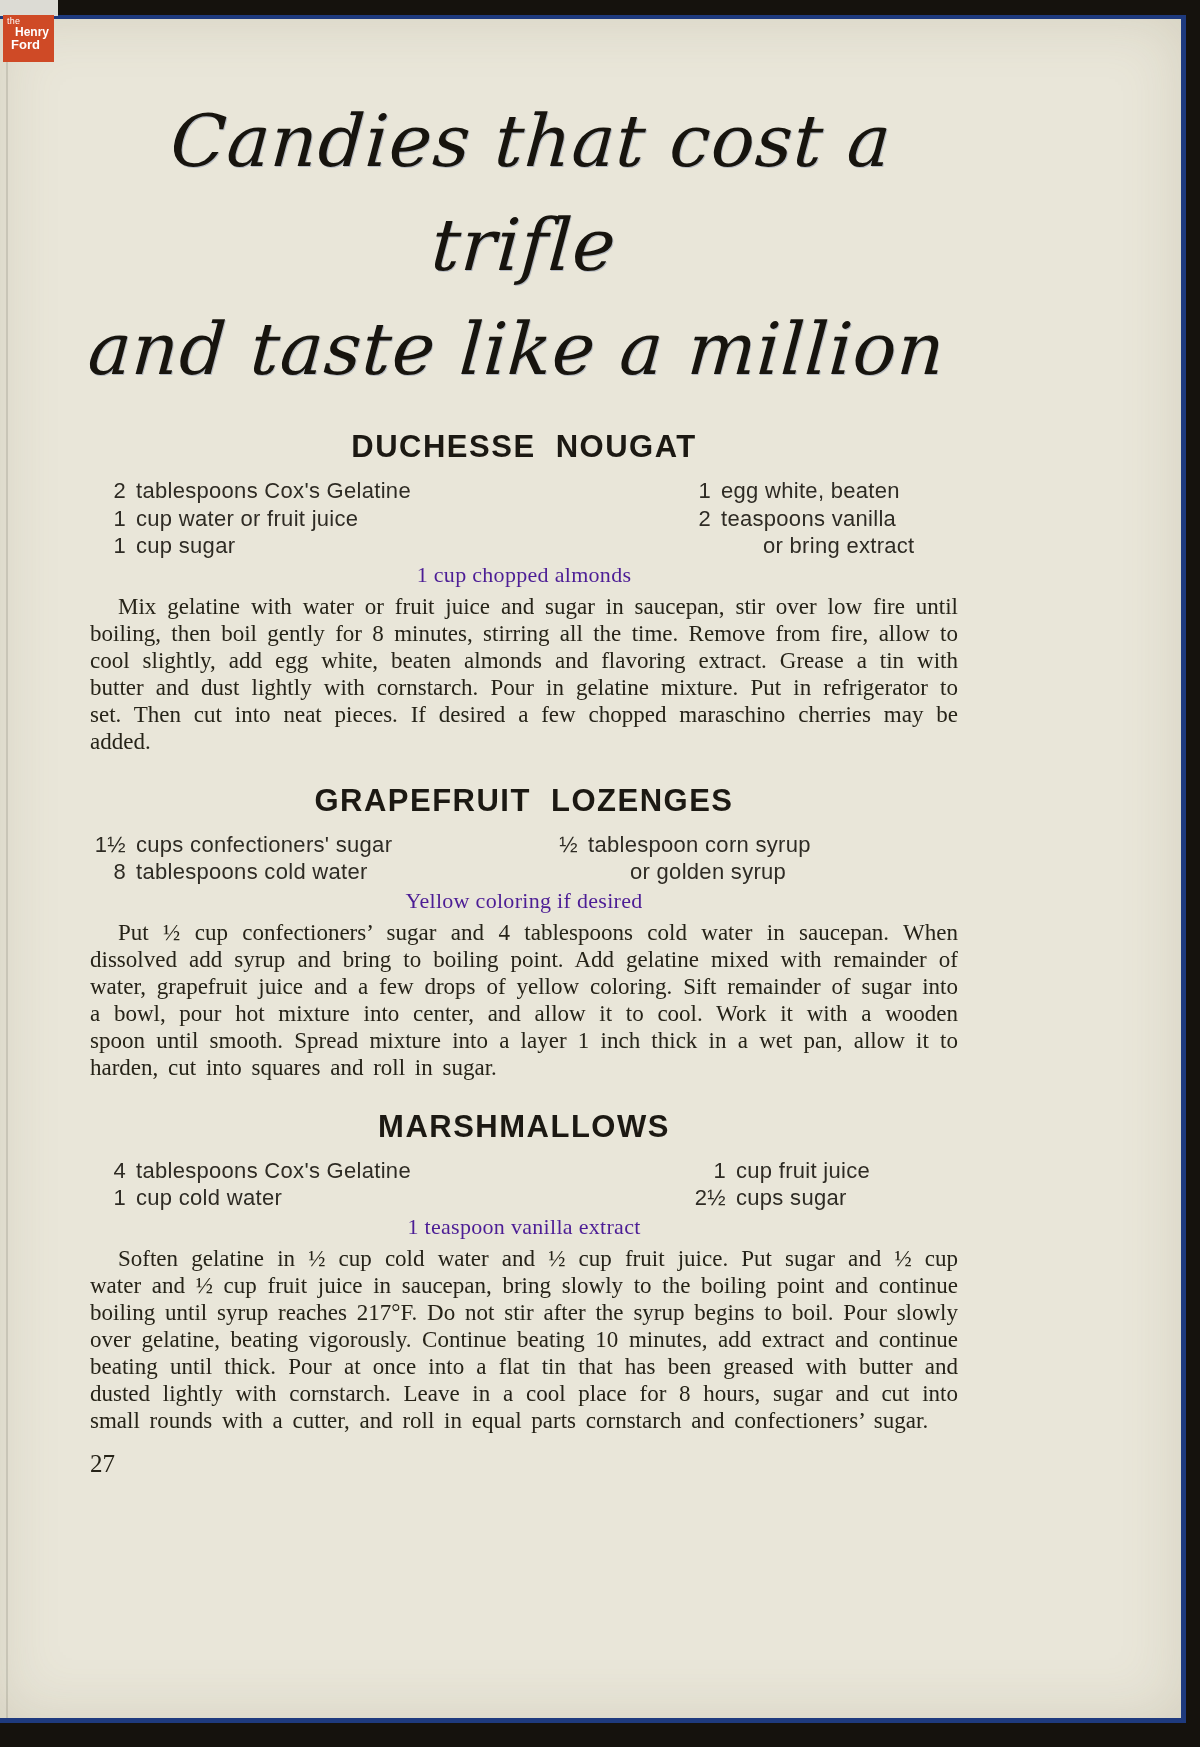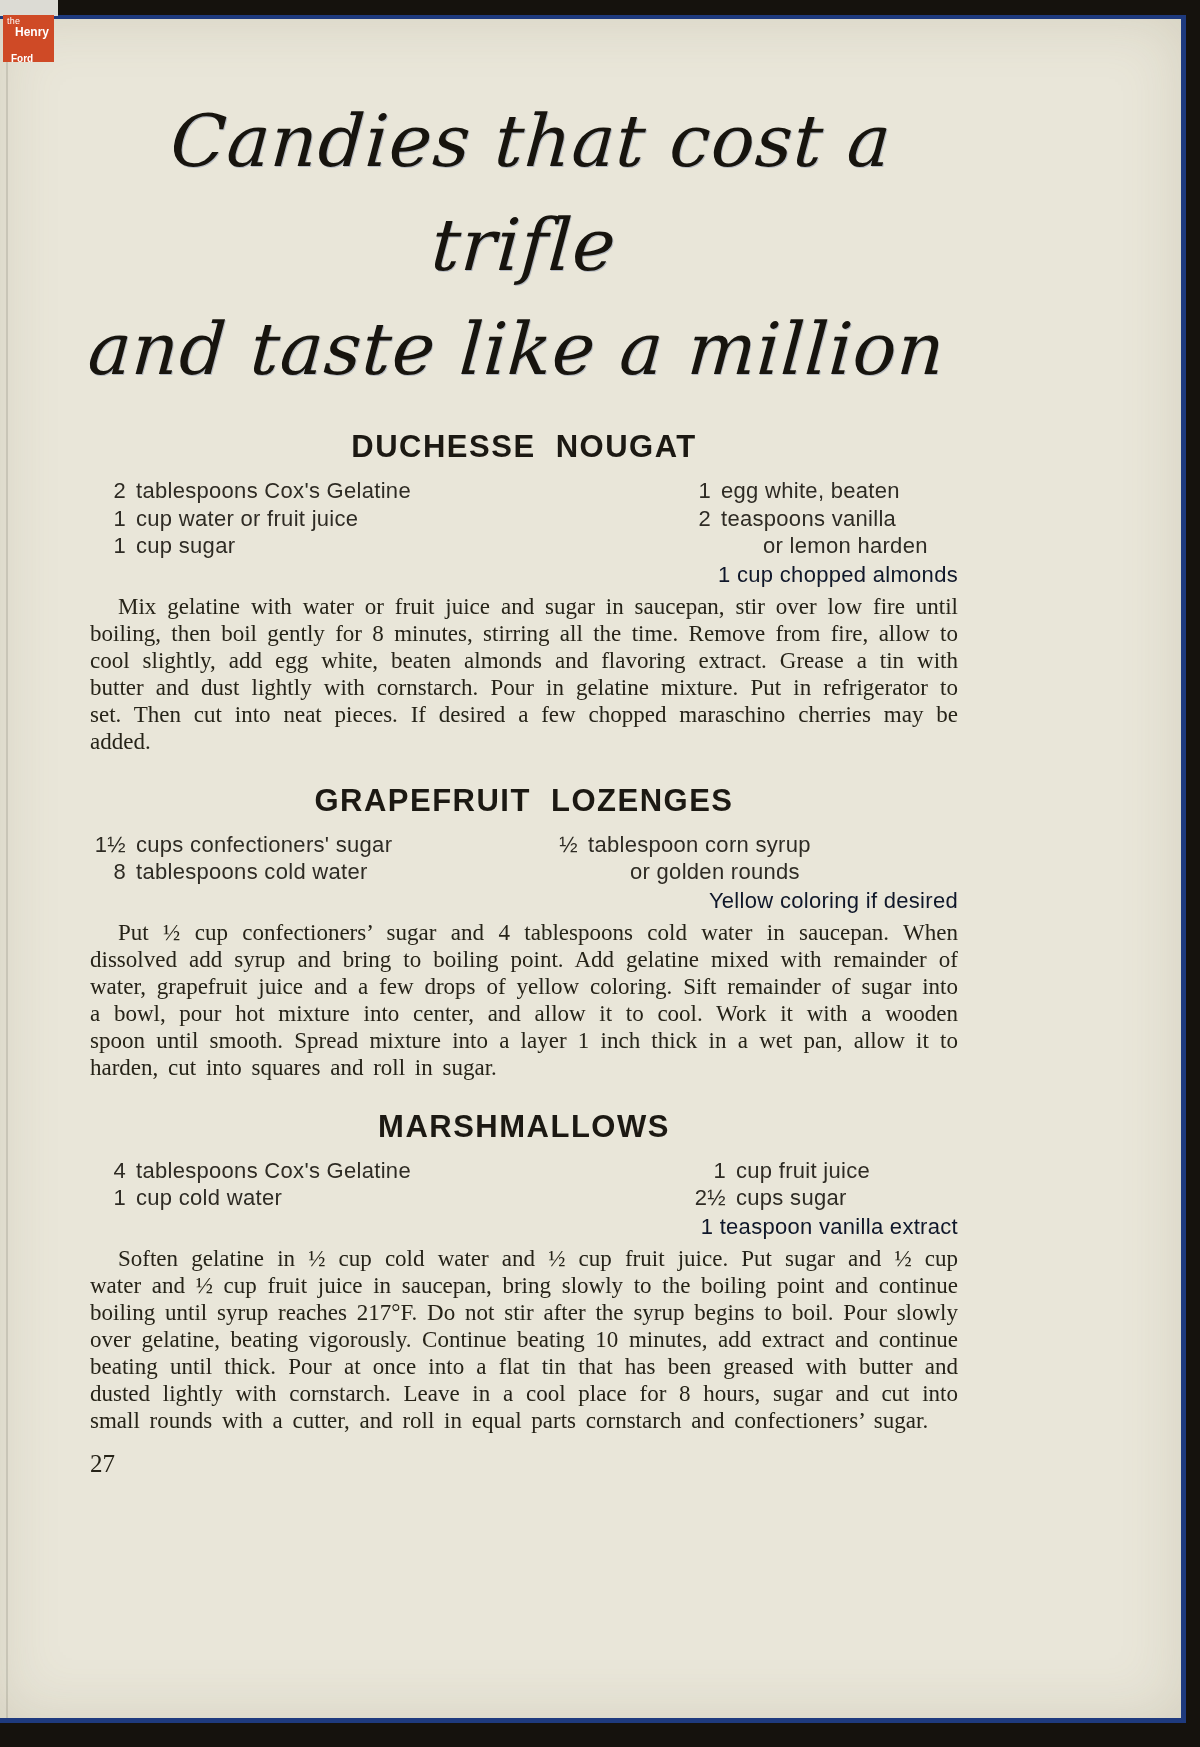--- a/index.html
+++ b/index.html
@@ -37,21 +37,21 @@
     width:51px; height:47px;
     background:#cf4a26;
     color:#ffffff;
     font-family:"Liberation Sans", sans-serif;
     line-height:1;
     padding:2px 0 0 4px;
     box-sizing:border-box;
   }
   .logo .l1 { font-size:9px; letter-spacing:0.2px; }
   .logo .l2 { font-size:12px; font-weight:bold; margin-left:8px; margin-top:0px; }
-  .logo .l3 { font-size:10px; font-weight:bold; margin-left:4px; margin-top:16px; }
+  .logo .l3 { font-size:13px; font-weight:bold; margin-left:4px; margin-top:0px; }
 
   .content {
     position:absolute; left:90px; top:0;
     width:868px;
     color:#221f19;
   }
 
   .script-title {
     margin-top:70px;
     text-align:center;
@@ -88,25 +88,25 @@
   }
   .ing-row .qty {
     display:inline-block; width:36px; text-align:right;
     margin-right:10px;
   }
   .ing-row.indent .item { padding-left:42px; }
   .col-right { position:absolute; top:0; left:585px; }
   .r-grapefruit .col-right { left:452px; }
   .r-marshmallows .col-right { left:600px; }
   .ing-center {
-    text-align:right;
-    font-family:Liberation Sans, sans-serif;
+    text-align:center;
+    font-family:Liberation Serif, serif;
     font-size:22px;
     line-height:27px;
-    color:#0f172a;
+    color:#4c1d95;
     letter-spacing:0.3px;
     margin-top:1px;
     margin-bottom:5px;
   }
 
   .instructions {
     font-size:23px;
     line-height:27px;
     text-align:justify;
     text-indent:28px;
@@ -152,21 +152,21 @@
             </div>
           </div>
           <div class="col-right">
             <div class="ing-row">
               <span class="qty">1</span><span class="item">egg white, beaten</span>
             </div>
             <div class="ing-row">
               <span class="qty">2</span><span class="item">teaspoons vanilla</span>
             </div>
             <div class="ing-row indent">
-              <span class="qty"></span><span class="item">or lemon harden</span>
+              <span class="qty"></span><span class="item">or bring extract</span>
             </div>
           </div>
         </div>
         <div class="ing-center">1 cup chopped almonds</div>
         <p class="instructions">Mix gelatine with water or fruit juice and sugar in saucepan, stir over low fire until boiling, then boil gently for 8 minutes, stirring all the time. Remove from fire, allow to cool slightly, add egg white, beaten almonds and flavoring extract. Grease a tin with butter and dust lightly with cornstarch. Pour in gelatine mixture. Put in refrigerator to set. Then cut into neat pieces. If desired a few chopped maraschino cherries may be added.</p>
       </div>
 
       <div class="recipe-section r-grapefruit">
         <div class="recipe-heading">GRAPEFRUIT LOZENGES</div>
         <div class="ing-cols">
@@ -176,21 +176,21 @@
             </div>
             <div class="ing-row">
               <span class="qty">8</span><span class="item">tablespoons cold water</span>
             </div>
           </div>
           <div class="col-right">
             <div class="ing-row">
               <span class="qty">½</span><span class="item">tablespoon corn syrup</span>
             </div>
             <div class="ing-row indent">
-              <span class="qty"></span><span class="item">or golden rounds</span>
+              <span class="qty"></span><span class="item">or golden syrup</span>
             </div>
           </div>
         </div>
         <div class="ing-center">Yellow coloring if desired</div>
         <p class="instructions">Put ½ cup confectioners’ sugar and 4 tablespoons cold water in saucepan. When dissolved add syrup and bring to boiling point. Add gelatine mixed with remainder of water, grapefruit juice and a few drops of yellow coloring. Sift remainder of sugar into a bowl, pour hot mixture into center, and allow it to cool. Work it with a wooden spoon until smooth. Spread mixture into a layer 1 inch thick in a wet pan, allow it to harden, cut into squares and roll in sugar.</p>
       </div>
 
       <div class="recipe-section r-marshmallows">
         <div class="recipe-heading">MARSHMALLOWS</div>
         <div class="ing-cols">

